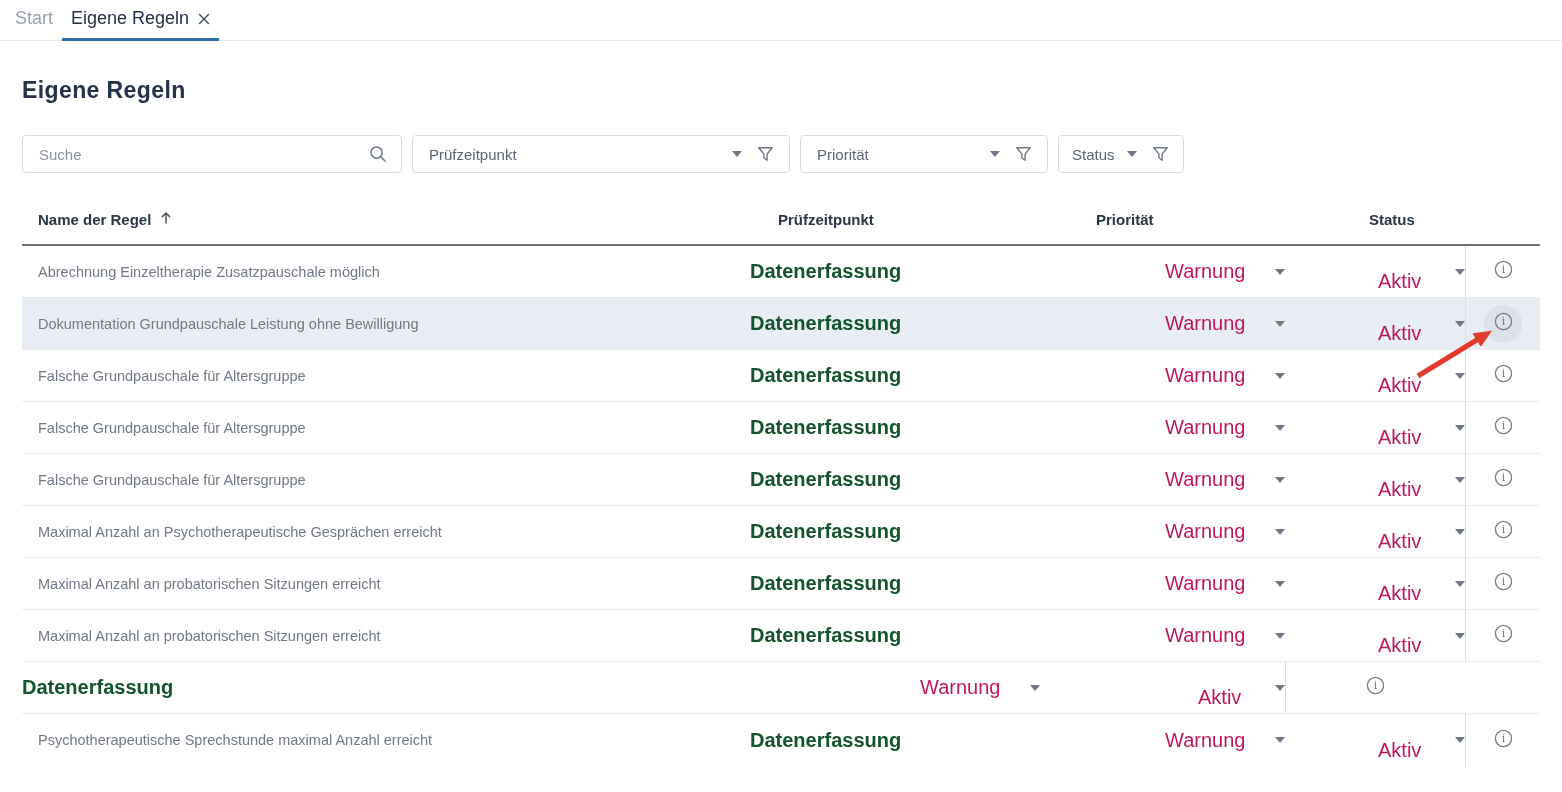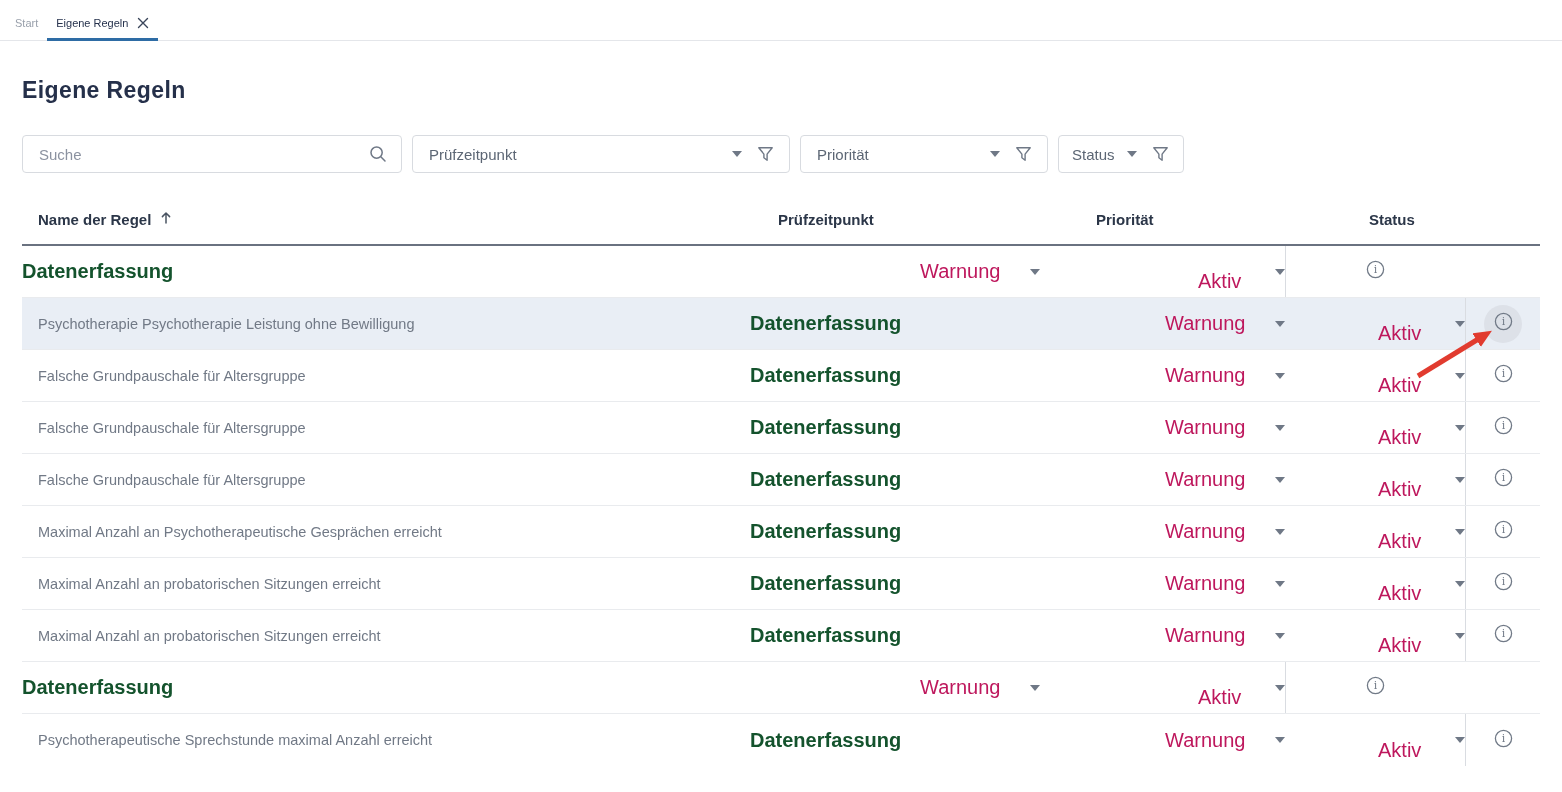--- a/index.html
+++ b/index.html
@@ -4,21 +4,21 @@
 <style>
   * { margin:0; padding:0; box-sizing:border-box; }
   html,body { width:1562px; height:792px; background:#ffffff;
     font-family:"Liberation Sans", sans-serif; overflow:hidden; }
   .app { position:relative; width:1562px; height:792px; }
 
   
   .tabbar { display:flex; align-items:flex-end; height:41px;
     border-bottom:1px solid #e4e6ea; padding-left:6px; }
   .tab { position:relative; display:flex; align-items:center; gap:9px;
-    padding:0 9px 11px; font-size:11px; color:#99a0ab; cursor:default;justify-content:flex-end; }
+    padding:0 9px 11px; font-size:18px; color:#99a0ab; cursor:default;justify-content:flex-end; }
   .tab.active { color:#25314c; font-weight:400; }
   .tab.active::after { content:""; position:absolute; left:0; right:0;
     bottom:-1px; height:3px; background:#2e6ca5; }
   .tab-close { display:flex; align-items:center; }
 
   
   .page-title { margin:36px 0 0 22px; font-size:23px; line-height:27px;
     font-weight:700; letter-spacing:0.4px; color:#25304a; }
 
   
@@ -144,20 +144,21 @@
           </svg>
         </span>
       </div>
       <div>Prüfzeitpunkt</div>
       <div>Priorität</div>
       <div>Status</div>
       <div class="cell-info-h"></div>
     </div>
     <div>
   <div class="trow">
+    <div class="cell-name">Abrechnung Einzeltherapie Zusatzpauschale möglich</div>
     <div class="cell-pruef">Datenerfassung</div>
     <div class="cell-select">
       <span class="lbl-prio">Warnung</span>
       <span class="caret"></span>
     </div>
     <div class="cell-select">
       <span class="lbl-status">Aktiv</span>
       <span class="caret"></span>
     </div>
     <div class="cell-info">
@@ -166,21 +167,21 @@
           <svg width="21" height="21" viewBox="0 0 21 21">
             <circle cx="10.5" cy="10.5" r="8.1" fill="none" stroke="#717a87" stroke-width="1.3"></circle>
             <text x="10.5" y="14.4" text-anchor="middle" font-family="DejaVu Serif, serif" font-size="11" fill="#717a87">i</text>
           </svg>
         </span>
       </span>
     </div>
   </div>
 
   <div class="trow highlighted">
-    <div class="cell-name">Psychotherapie Psychotherapie Leistung ohne Bewilligung</div>
+    <div class="cell-name">Dokumentation Grundpauschale Leistung ohne Bewilligung</div>
     <div class="cell-pruef">Datenerfassung</div>
     <div class="cell-select">
       <span class="lbl-prio">Warnung</span>
       <span class="caret"></span>
     </div>
     <div class="cell-select">
       <span class="lbl-status">Aktiv</span>
       <span class="caret"></span>
     </div>
     <div class="cell-info">

